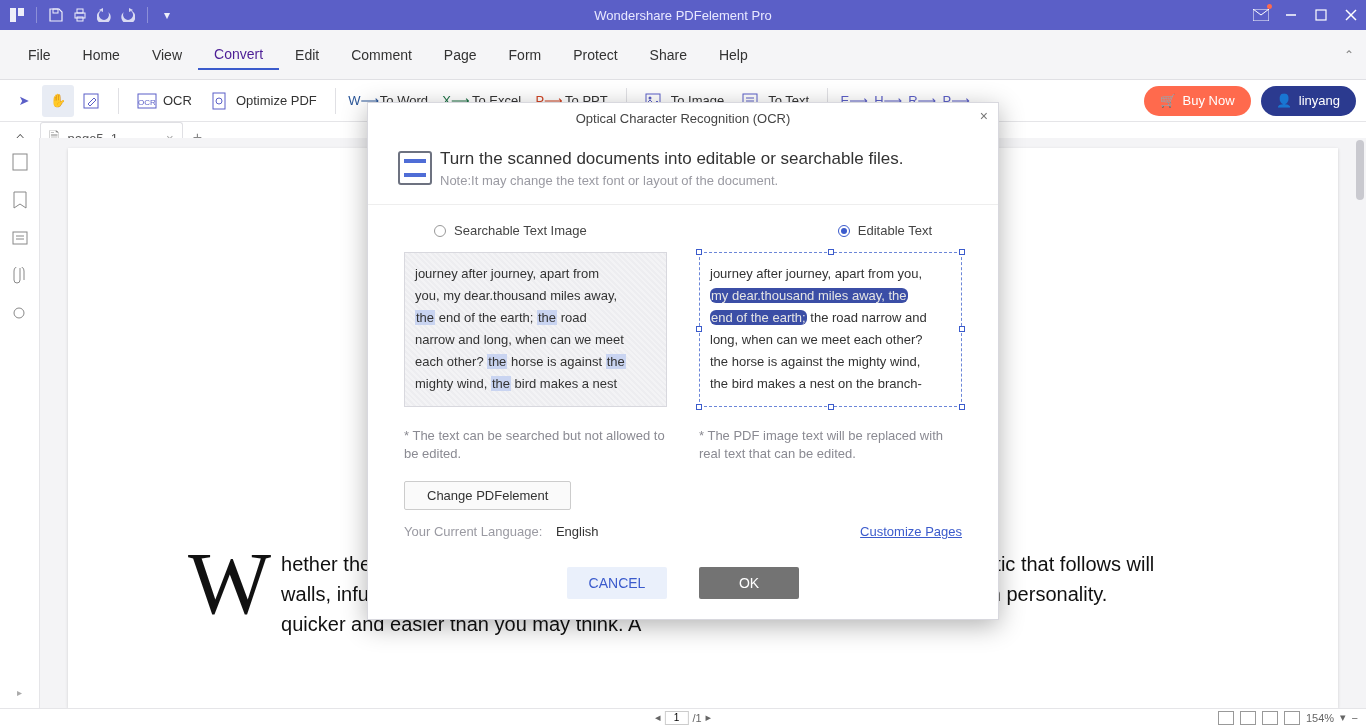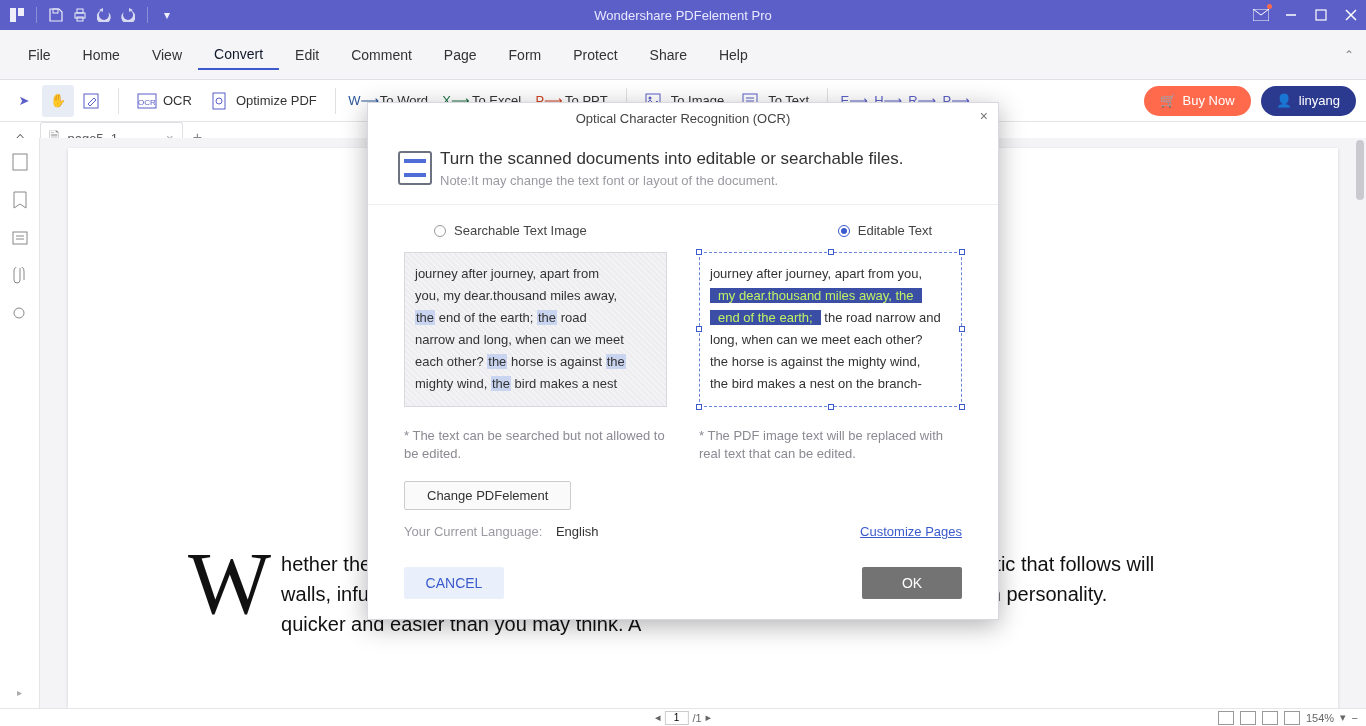--- a/index.html
+++ b/index.html
@@ -12,21 +12,21 @@
 .titlebar .tb-divider { width: 1px; height: 16px; background: rgba(255,255,255,.3); margin: 0 4px; }
 .titlebar .tb-title { position: absolute; left: 50%; transform: translateX(-50%); color: #e8e8ff; font-size: 13px; }
 .titlebar .tb-right { margin-left: auto; display: flex; align-items: center; }
 .titlebar .tb-winbtn { width: 30px; height: 30px; display: flex; align-items: center; justify-content: center; color: #fff; }
 .mail-dot { position: relative; }
 .mail-dot::after { content: ""; position: absolute; top: 4px; right: 4px; width: 5px; height: 5px; background: #ff6a4d; border-radius: 50%; }
 
 
 .menubar { height: 50px; background: #f5f5f7; border-bottom: 1px solid #e0e0e4; display: flex; align-items: center; padding-left: 12px; gap: 0; position: relative; }
 .menu-item { padding: 6px 16px; font-size: 14px; color: #333; cursor: pointer; }
-.menu-item.active { color: #0f172a; border-bottom: 2px solid #3b5bcc; }
+.menu-item.active { color: #4c1d95; border-bottom: 2px solid #3b5bcc; }
 .menu-collapse { position: absolute; right: 12px; color: #888; font-size: 12px; }
 
 
 .ribbon { height: 42px; background: #fff; border-bottom: 1px solid #e5e5e8; display: flex; align-items: center; padding-left: 8px; gap: 4px; position: relative; }
 .rib-group { display: flex; align-items: center; gap: 2px; }
 .rib-btn { height: 32px; display: flex; align-items: center; gap: 6px; padding: 0 8px; font-size: 13px; color: #333; border-radius: 3px; }
 .rib-btn.iconOnly { width: 32px; justify-content: center; padding: 0; }
 .rib-btn.active { background: #e8ecf4; }
 .rib-sep { width: 1px; height: 26px; background: #e0e0e4; margin: 0 6px; }
 .rib-icon { width: 20px; height: 18px; display: flex; align-items: center; justify-content: center; color: #5b5fc7; font-size: 13px; }
@@ -81,34 +81,34 @@
 .modal-body { padding: 18px 36px 0 36px; }
 .radio-row { display: flex; justify-content: space-between; margin: 0 30px 14px 30px; font-size: 13px; color: #444; }
 .radio-opt { display: flex; align-items: center; gap: 8px; }
 .radio-circ { width: 12px; height: 12px; border: 1px solid #999; border-radius: 50%; display: inline-flex; align-items: center; justify-content: center; }
 .radio-circ.sel { border-color: #3b5bcc; }
 .radio-circ.sel::after { content: ""; width: 6px; height: 6px; background: #3b5bcc; border-radius: 50%; }
 .previews { display: flex; gap: 32px; }
 .preview-box { flex: 1; border: 1px solid #d8d8de; padding: 10px; font-size: 13px; line-height: 1.7; color: #333; position: relative; min-height: 154px; }
 .preview-box.noisy { background: repeating-linear-gradient(45deg,#f3f3f5,#f3f3f5 2px,#ededf0 2px,#ededf0 4px); }
 .hl-word { background: #c9d4f1; padding: 0 1px; }
-.hl-line { background: #3b4ea6; color: #bef264; padding: 0 8px; }
+.hl-line { background: #3b4ea6; color: #e5e5e5; padding: 0 1px; border-radius: 6px; }
 .preview-box.editable { border: 1px dashed #6b86d8; }
 .handle { position: absolute; width: 6px; height: 6px; background: #fff; border: 1px solid #3b5bcc; }
 .h-tl{top:-4px;left:-4px}.h-tm{top:-4px;left:50%;margin-left:-3px}.h-tr{top:-4px;right:-4px}
 .h-ml{top:50%;left:-4px;margin-top:-3px}.h-mr{top:50%;right:-4px;margin-top:-3px}
 .h-bl{bottom:-4px;left:-4px}.h-bm{bottom:-4px;left:50%;margin-left:-3px}.h-br{bottom:-4px;right:-4px}
 .preview-caption { font-size: 13px; color: #8a8a92; margin-top: 20px; line-height: 1.4; }
 .lang-row { margin-top: 18px; }
 .lang-btn { border: 1px solid #ccc; background: #fafafa; padding: 6px 22px; font-size: 13px; color: #333; border-radius: 2px; }
 .lang-info-row { display: flex; justify-content: space-between; align-items: center; margin-top: 14px; font-size: 13px; }
 .lang-label { color: #9a9aa2; }
 .lang-val { color: #333; margin-left: 10px; }
 .cust-link { color: #3b5bcc; text-decoration: underline; }
-.modal-footer { display: flex; justify-content: space-between; gap: 32px; padding: 28px 36px 20px 36px; }
+.modal-footer { display: flex; justify-content: center; gap: 32px; padding: 28px 36px 20px 36px; }
 .btn { min-width: 100px; height: 32px; display: flex; align-items: center; justify-content: center; font-size: 14px; border-radius: 2px; }
 .btn.cancel { background: #eaf0fb; color: #3b5bcc; }
 .btn.ok { background: #737373; color: #fff; }
 
 svg { display: block; }
 </style>
 </head>
 <body>
 
 <div class="titlebar">

